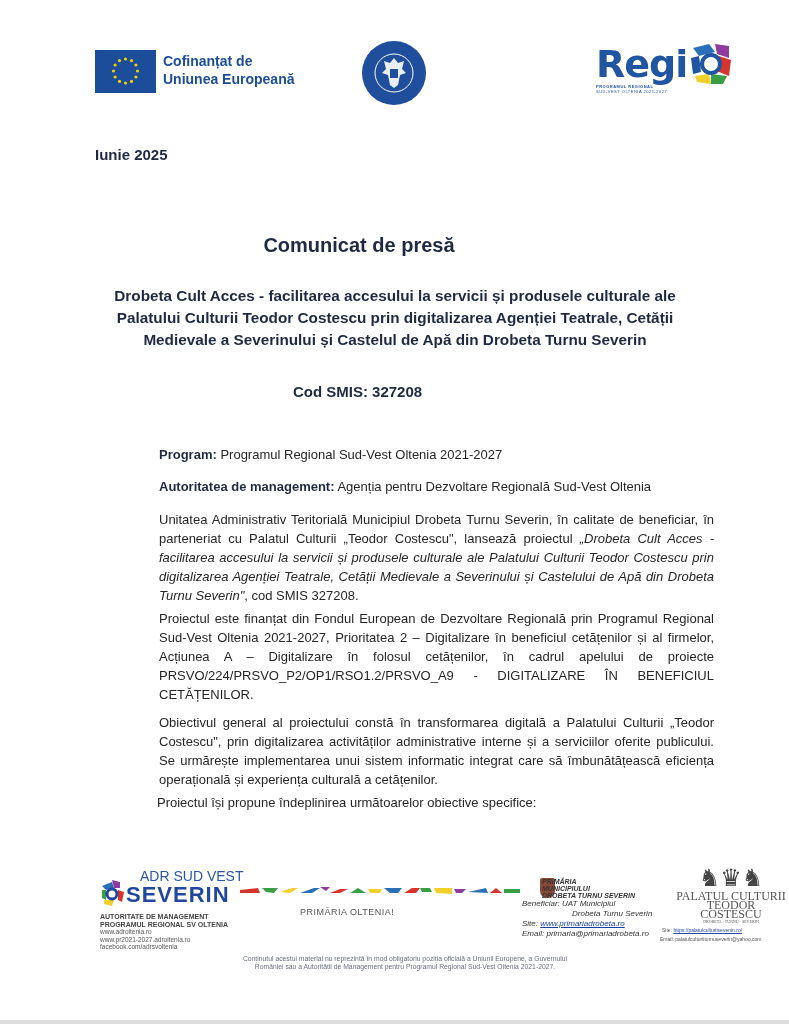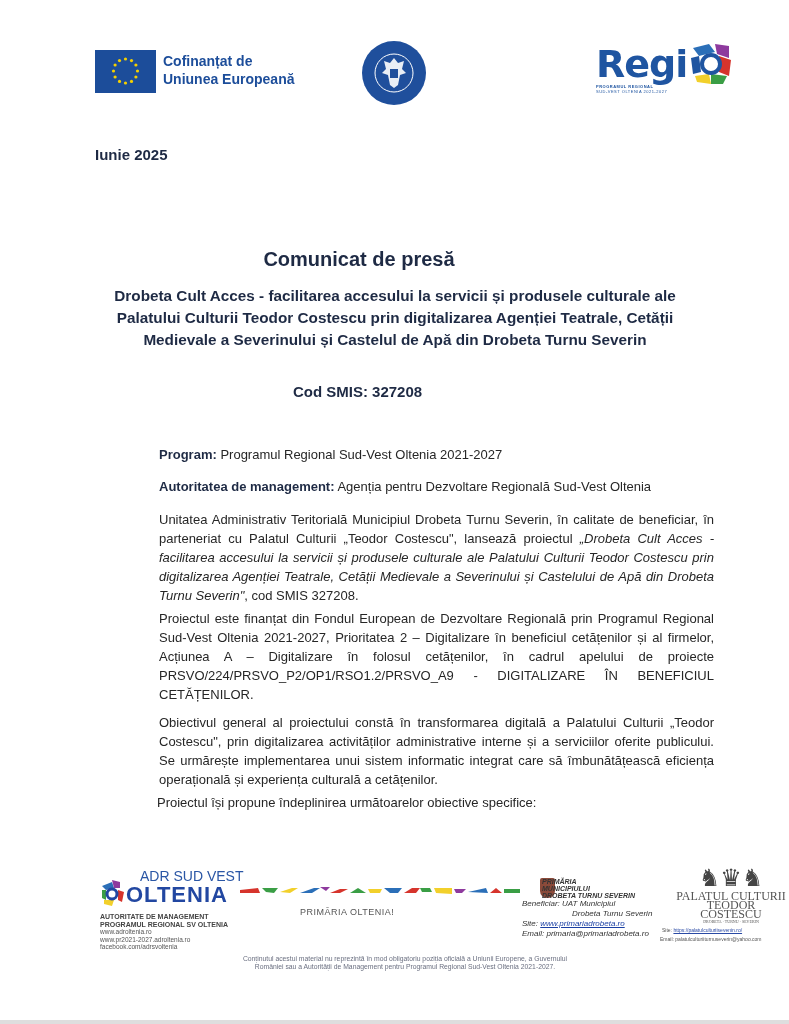--- a/index.html
+++ b/index.html
@@ -10,21 +10,21 @@
   .abs { position: absolute; }
   
   .eu-flag { left: 95px; top: 50px; width: 61px; height: 43px; background: #1c4d9a; }
   .eu-text { left: 163px; top: 52px; font-size: 14px; font-weight: bold; color: #1c4d9a; line-height: 18px; }
   .gov-seal { left: 362px; top: 41px; width: 64px; height: 64px; border-radius: 50%; background: #1f4f9c; }
   .regio { left: 596px; top: 42px; }
   .regio-word { font-size: 38px; font-weight: bold; color: #1f55a1; font-family: "DejaVu Sans", sans-serif; letter-spacing: -1px; line-height: 40px; }
   .regio-sub { font-size: 4px; color: #1f55a1; font-weight: bold; letter-spacing: 0.5px; line-height: 5px; }
 
   .date { left: 95px; top: 146px; font-size: 15px; font-weight: bold; color: #1e2a44; }
-  .title { left: 0; width: 718px; top: 248px; text-align: center; font-size: 20px; font-weight: bold; color: #1e2a44; }
+  .title { left: 0; width: 718px; top: 234px; text-align: center; font-size: 20px; font-weight: bold; color: #1e2a44; }
   .subtitle { left: 95px; width: 600px; top: 285px; text-align: center; font-size: 15.3px; font-weight: bold; color: #1e2a44; line-height: 22px; }
   .smis { left: 0; width: 715px; top: 383px; text-align: center; font-size: 15px; font-weight: bold; color: #1e2a44; }
 
   .body-block { left: 143px; width: 555px; font-size: 13px; line-height: 19px; color: #262626; padding-left: 16px; }
   .body-block b { color: #1e2a44; }
   .justify { text-align: justify; text-align-last: left; }
 
   
   .adr-logo { left: 100px; top: 868px; }
   .adr-small { font-size: 14px; color: #2a56a5; }
@@ -122,21 +122,21 @@
     <svg width="24" height="26" viewBox="0 0 24 26">
       <polygon points="2,6 12,2 14,8 6,10" fill="#2b6fb8"></polygon>
       <polygon points="12,0 20,2 20,8 14,8" fill="#8e3a9e"></polygon>
       <polygon points="2,10 6,10 6,20 2,18" fill="#3a9e45"></polygon>
       <polygon points="18,10 24,12 22,22 18,20" fill="#d6342c"></polygon>
       <polygon points="4,20 14,20 12,26 4,24" fill="#f2d02b"></polygon>
       <circle cx="12" cy="14" r="5" fill="none" stroke="#2247a1" stroke-width="3"></circle>
     </svg>
     <div style="margin-left:2px;">
       <div class="adr-small" style="margin-left:14px;">ADR SUD VEST</div>
-      <div class="oltenia-word">OLTENIA</div>
+      <div class="oltenia-word">SEVERIN</div>
     </div>
   </div>
 </div>
 <div class="abs adr-info">
   <div class="caps">AUTORITATE DE MANAGEMENT</div>
   <div class="caps">PROGRAMUL REGIONAL SV OLTENIA</div>
   <div>www.adroltenia.ro</div>
   <div>www.pr2021-2027.adroltenia.ro</div>
   <div>facebook.com/adrsvoltenia</div>
 </div>

